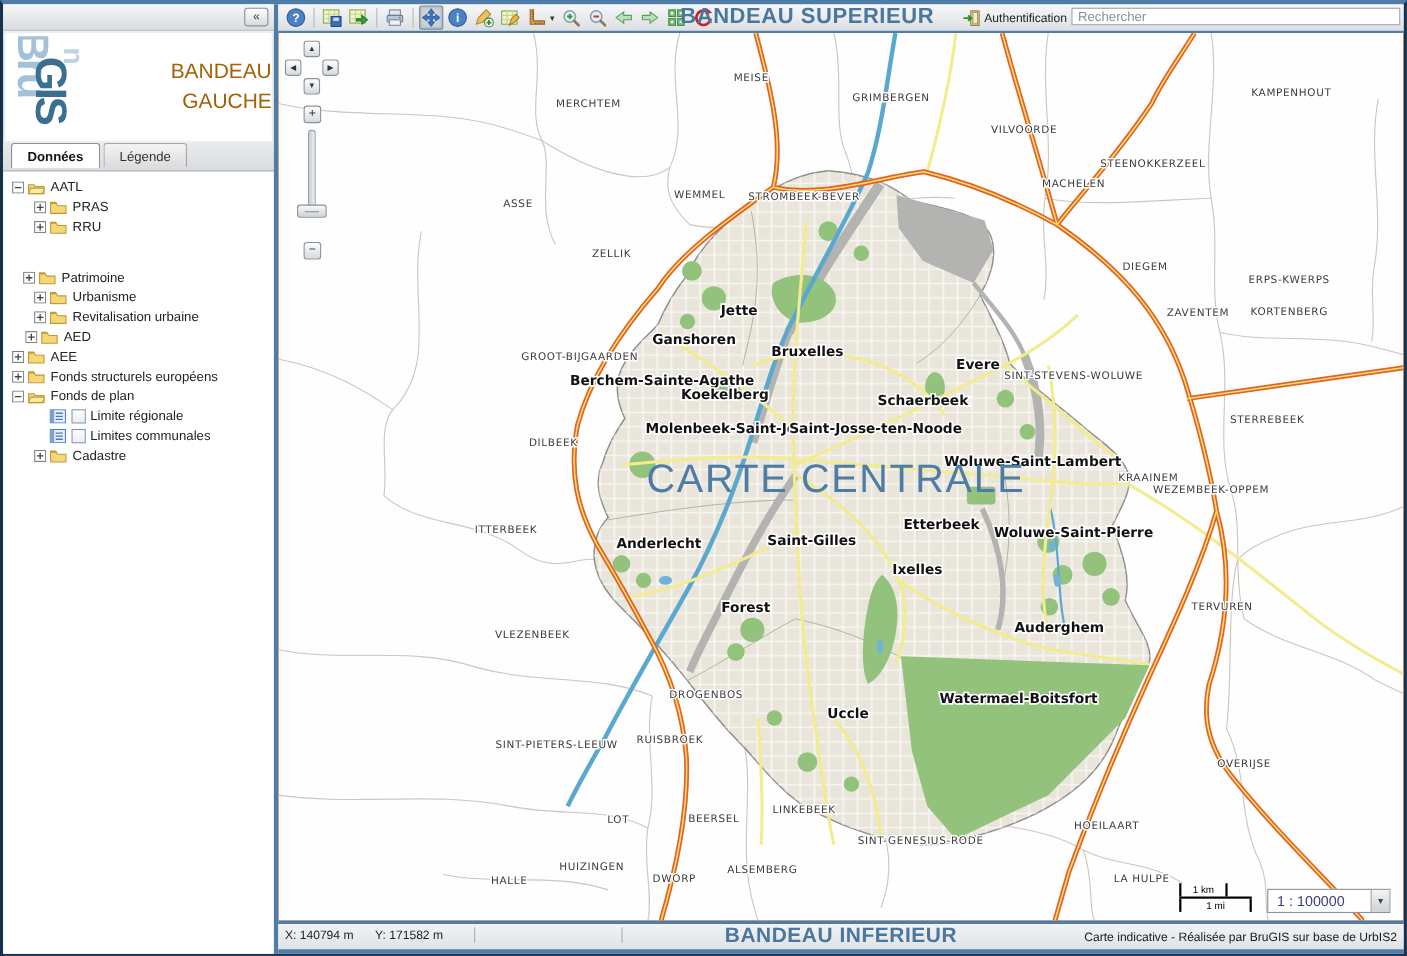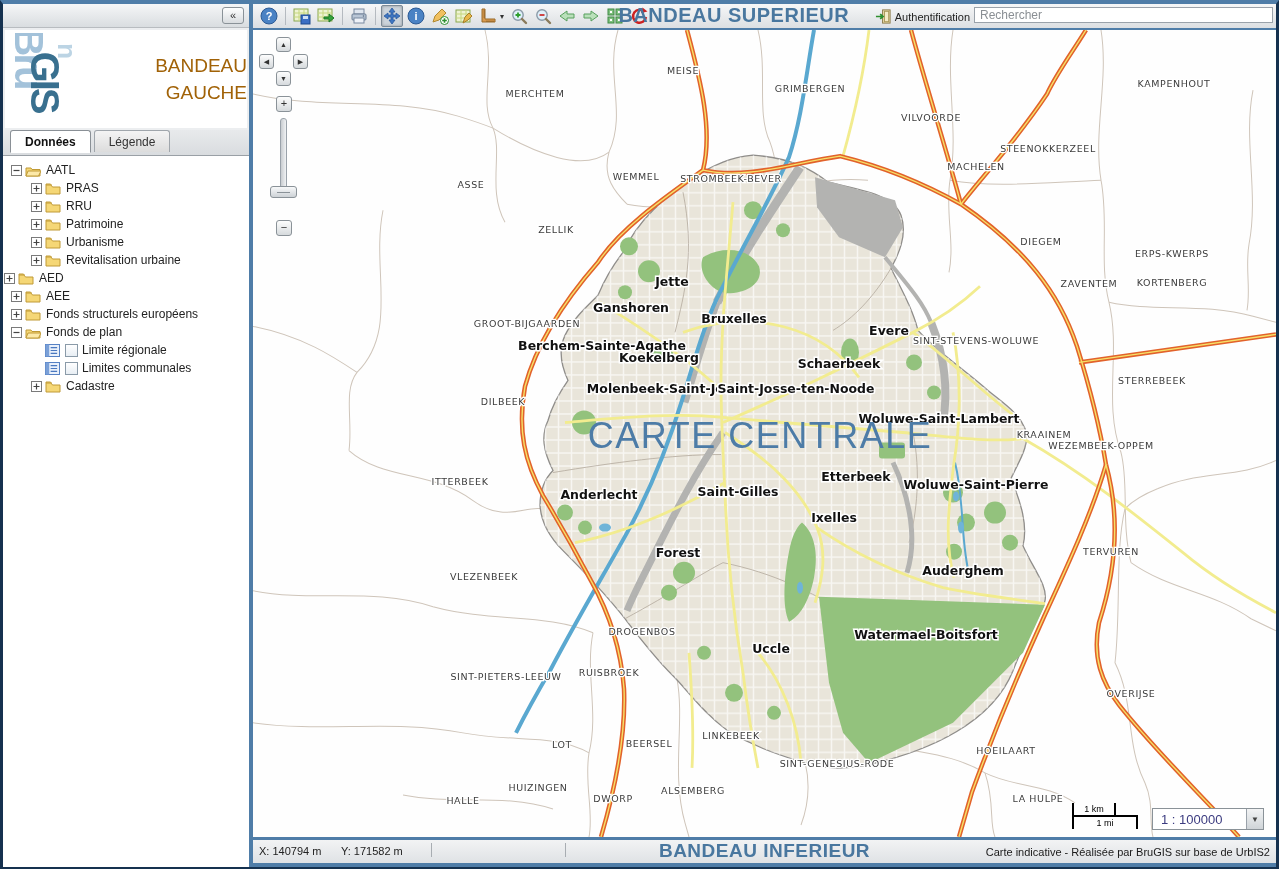--- a/index.html
+++ b/index.html
@@ -164,57 +164,57 @@
                 <rect x="0.5" y="0.5" width="10" height="10" fill="#fff" stroke="#7a7a7a"></rect>
                 <path d="M2.5,5.5 H8.5 M5.5,2.5 V8.5" stroke="#444" stroke-width="1.2"></path>
               </svg></span>
             <span class="ticon">
               <svg viewBox="0 0 16 13" width="16" height="13">
                 <path d="M1,3 L6,3 L7.5,5 L15,5 L15,12 L1,12 Z M1,3 L1,2 L5.5,2 L6.5,3" fill="#f5d776" stroke="#c09a36"></path>
               </svg>
             </span>
             <span class="lbl">RRU</span>
           </div>
+          <div class="trow" style="padding-left: 18px; margin-top: 28px;">
+            <span class="exp"><svg viewBox="0 0 11 11" width="11" height="11">
+                <rect x="0.5" y="0.5" width="10" height="10" fill="#fff" stroke="#7a7a7a"></rect>
+                <path d="M2.5,5.5 H8.5 M5.5,2.5 V8.5" stroke="#444" stroke-width="1.2"></path>
+              </svg></span>
+            <span class="ticon">
+              <svg viewBox="0 0 16 13" width="16" height="13">
+                <path d="M1,3 L6,3 L7.5,5 L15,5 L15,12 L1,12 Z M1,3 L1,2 L5.5,2 L6.5,3" fill="#f5d776" stroke="#c09a36"></path>
+              </svg>
+            </span>
+            <span class="lbl">Patrimoine</span>
+          </div>
           <div class="trow" style="padding-left: 28px;">
             <span class="exp"><svg viewBox="0 0 11 11" width="11" height="11">
                 <rect x="0.5" y="0.5" width="10" height="10" fill="#fff" stroke="#7a7a7a"></rect>
                 <path d="M2.5,5.5 H8.5 M5.5,2.5 V8.5" stroke="#444" stroke-width="1.2"></path>
               </svg></span>
             <span class="ticon">
               <svg viewBox="0 0 16 13" width="16" height="13">
                 <path d="M1,3 L6,3 L7.5,5 L15,5 L15,12 L1,12 Z M1,3 L1,2 L5.5,2 L6.5,3" fill="#f5d776" stroke="#c09a36"></path>
               </svg>
             </span>
-            <span class="lbl">Patrimoine</span>
+            <span class="lbl">Urbanisme</span>
           </div>
           <div class="trow" style="padding-left: 28px;">
             <span class="exp"><svg viewBox="0 0 11 11" width="11" height="11">
                 <rect x="0.5" y="0.5" width="10" height="10" fill="#fff" stroke="#7a7a7a"></rect>
                 <path d="M2.5,5.5 H8.5 M5.5,2.5 V8.5" stroke="#444" stroke-width="1.2"></path>
               </svg></span>
             <span class="ticon">
               <svg viewBox="0 0 16 13" width="16" height="13">
                 <path d="M1,3 L6,3 L7.5,5 L15,5 L15,12 L1,12 Z M1,3 L1,2 L5.5,2 L6.5,3" fill="#f5d776" stroke="#c09a36"></path>
               </svg>
             </span>
-            <span class="lbl">Urbanisme</span>
-          </div>
-          <div class="trow" style="padding-left: 28px;">
-            <span class="exp"><svg viewBox="0 0 11 11" width="11" height="11">
-                <rect x="0.5" y="0.5" width="10" height="10" fill="#fff" stroke="#7a7a7a"></rect>
-                <path d="M2.5,5.5 H8.5 M5.5,2.5 V8.5" stroke="#444" stroke-width="1.2"></path>
-              </svg></span>
-            <span class="ticon">
-              <svg viewBox="0 0 16 13" width="16" height="13">
-                <path d="M1,3 L6,3 L7.5,5 L15,5 L15,12 L1,12 Z M1,3 L1,2 L5.5,2 L6.5,3" fill="#f5d776" stroke="#c09a36"></path>
-              </svg>
-            </span>
             <span class="lbl">Revitalisation urbaine</span>
           </div>
-          <div class="trow" style="padding-left: 1px;">
+          <div class="trow" style="padding-left: 20px;">
             <span class="exp"><svg viewBox="0 0 11 11" width="11" height="11">
                 <rect x="0.5" y="0.5" width="10" height="10" fill="#fff" stroke="#7a7a7a"></rect>
                 <path d="M2.5,5.5 H8.5 M5.5,2.5 V8.5" stroke="#444" stroke-width="1.2"></path>
               </svg></span>
             <span class="ticon">
               <svg viewBox="0 0 16 13" width="16" height="13">
                 <path d="M1,3 L6,3 L7.5,5 L15,5 L15,12 L1,12 Z M1,3 L1,2 L5.5,2 L6.5,3" fill="#f5d776" stroke="#c09a36"></path>
               </svg>
             </span>
             <span class="lbl">AED</span>

